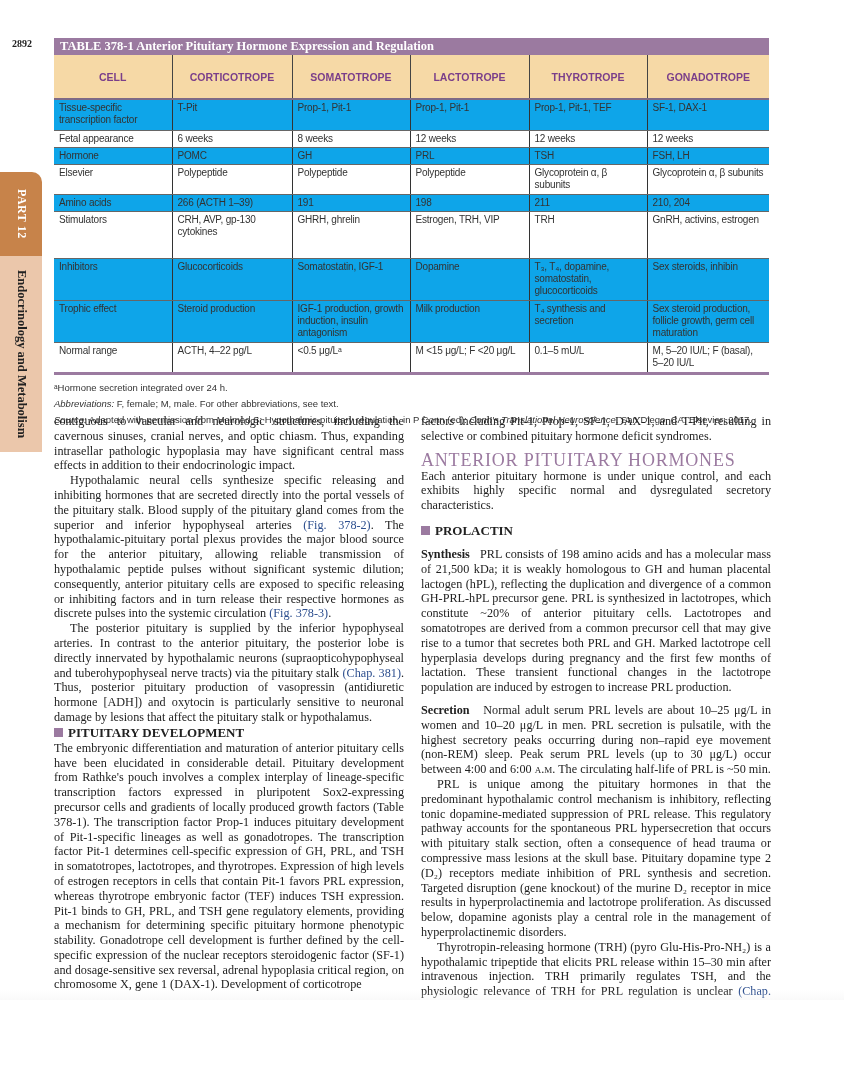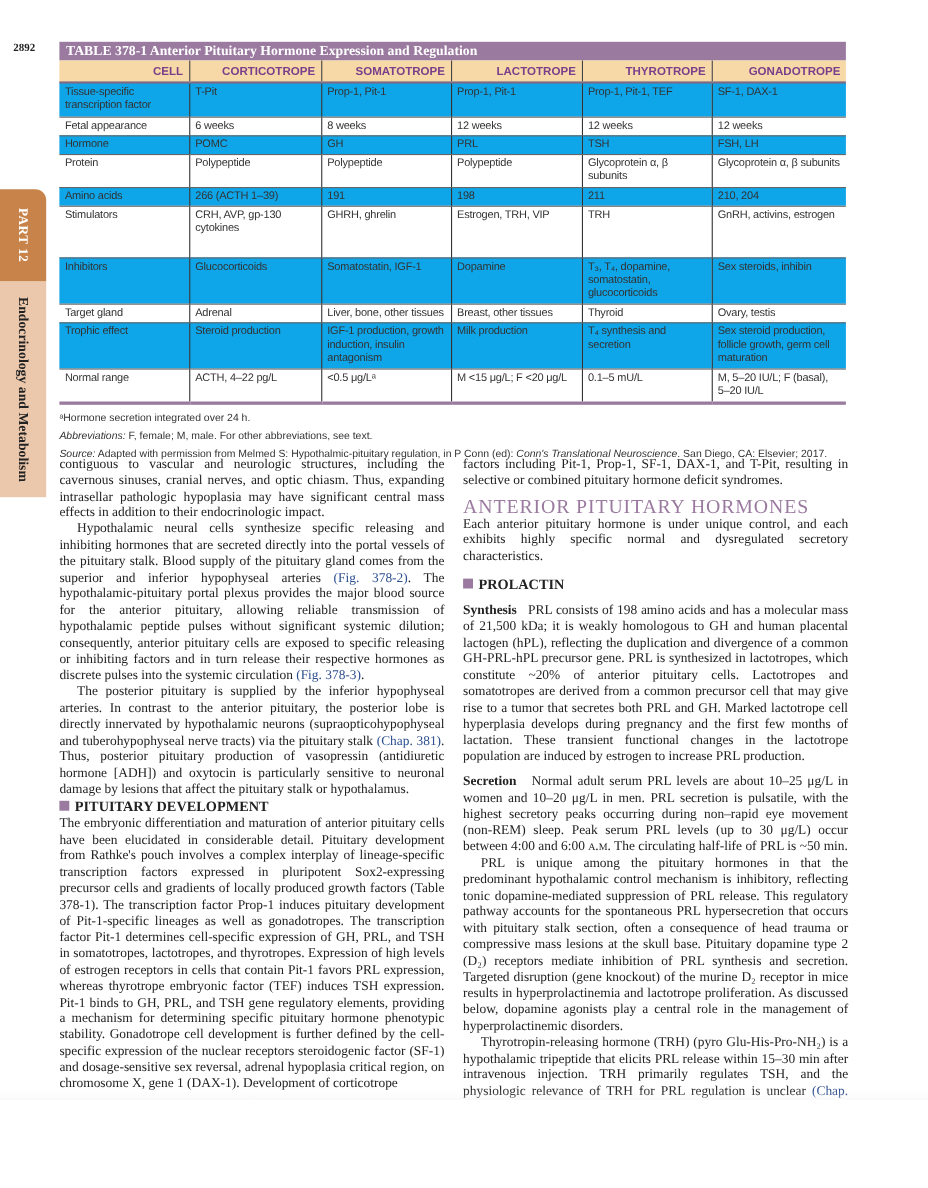--- a/index.html
+++ b/index.html
@@ -9,21 +9,21 @@
   .side-tab-bottom{position:absolute;left:0;top:256px;width:42px;height:196px;background:#ebc7ab;}
   .side-part{position:absolute;left:0;top:172px;width:42px;height:84px;display:flex;align-items:center;justify-content:center;}
   .side-part span{writing-mode:vertical-rl;color:#fff;font-weight:bold;font-size:12px;letter-spacing:.5px;}
   .side-sect{position:absolute;left:0;top:256px;width:42px;height:196px;display:flex;align-items:center;justify-content:center;}
   .side-sect span{writing-mode:vertical-rl;color:#222;font-weight:bold;font-size:12.5px;white-space:nowrap;}
 
   .tbl-wrap{position:absolute;left:54px;top:38px;width:715px;}
   .tbl-title{background:#9b7aa0;color:#ffffff;font-family:"Liberation Serif",serif;font-weight:bold;font-size:12.5px;height:17px;line-height:17px;padding-left:6px;}
   table{border-collapse:collapse;width:715px;font-family:"Liberation Sans",sans-serif;font-size:10px;table-layout:fixed;}
   col.c0{width:118px}col.c1{width:120px}col.c2{width:118px}col.c3{width:119px}col.c4{width:118px}col.c5{width:122px}
-  th{background:#f6d9a6;color:#7a3e8a;text-align:right;font-weight:bold;font-size:10.5px;padding:2px 5px;height:15px;border-right:1px solid #444;border-bottom:2px solid #7e6a86;}
+  th{background:#f6d9a6;color:#7a3e8a;text-align:center;font-weight:bold;font-size:10.5px;padding:14px 5px;height:15px;border-right:1px solid #444;border-bottom:2px solid #7e6a86;}
   th:last-child{border-right:none;}
   td{vertical-align:top;padding:2px 5px;border-right:1px solid #333;border-bottom:1px solid #666;line-height:12px;color:#333;letter-spacing:-.2px;}
   td:last-child{border-right:none;}
   tr.odd td{background:#0ea5e9;}
   tr.last td{border-bottom:3px solid #9b7aa0;}
   .tbl-notes{font-family:"Liberation Sans",sans-serif;font-size:9.5px;color:#333;margin-top:5px;line-height:16px;}
   .tbl-notes i{font-style:italic;}
 
   .col{position:absolute;font-size:12.2px;line-height:14.8px;text-align:justify;color:#222;}
   .col-left{left:54px;top:414px;width:350px;}
@@ -95,21 +95,21 @@
       </tr>
       <tr class="odd">
         <td>Hormone</td>
           <td>POMC</td>
           <td>GH</td>
           <td>PRL</td>
           <td>TSH</td>
           <td>FSH, LH</td>
       </tr>
       <tr style="height:30px">
-        <td>Protein</td>
+        <td>Elsevier</td>
           <td>Polypeptide</td>
           <td>Polypeptide</td>
           <td>Polypeptide</td>
           <td>Glycoprotein α, β subunits</td>
           <td>Glycoprotein α, β subunits</td>
       </tr>
       <tr class="odd">
         <td>Amino acids</td>
           <td>266 (ACTH 1–39)</td>
           <td>191</td>
@@ -125,28 +125,20 @@
           <td>TRH</td>
           <td>GnRH, activins, estrogen</td>
       </tr>
       <tr class="odd" style="height:42px">
         <td>Inhibitors</td>
           <td>Glucocorticoids</td>
           <td>Somatostatin, IGF-1</td>
           <td>Dopamine</td>
           <td>T₃, T₄, dopamine, somatostatin, glucocorticoids</td>
           <td>Sex steroids, inhibin</td>
-      </tr>
-      <tr>
-        <td>Target gland</td>
-          <td>Adrenal</td>
-          <td>Liver, bone, other tissues</td>
-          <td>Breast, other tissues</td>
-          <td>Thyroid</td>
-          <td>Ovary, testis</td>
       </tr>
       <tr class="odd" style="height:42px">
         <td>Trophic effect</td>
           <td>Steroid production</td>
           <td>IGF-1 production, growth induction, insulin antagonism</td>
           <td>Milk production</td>
           <td>T₄ synthesis and secretion</td>
           <td>Sex steroid production, follicle growth, germ cell maturation</td>
       </tr>
       <tr class="last" style="height:31px">

